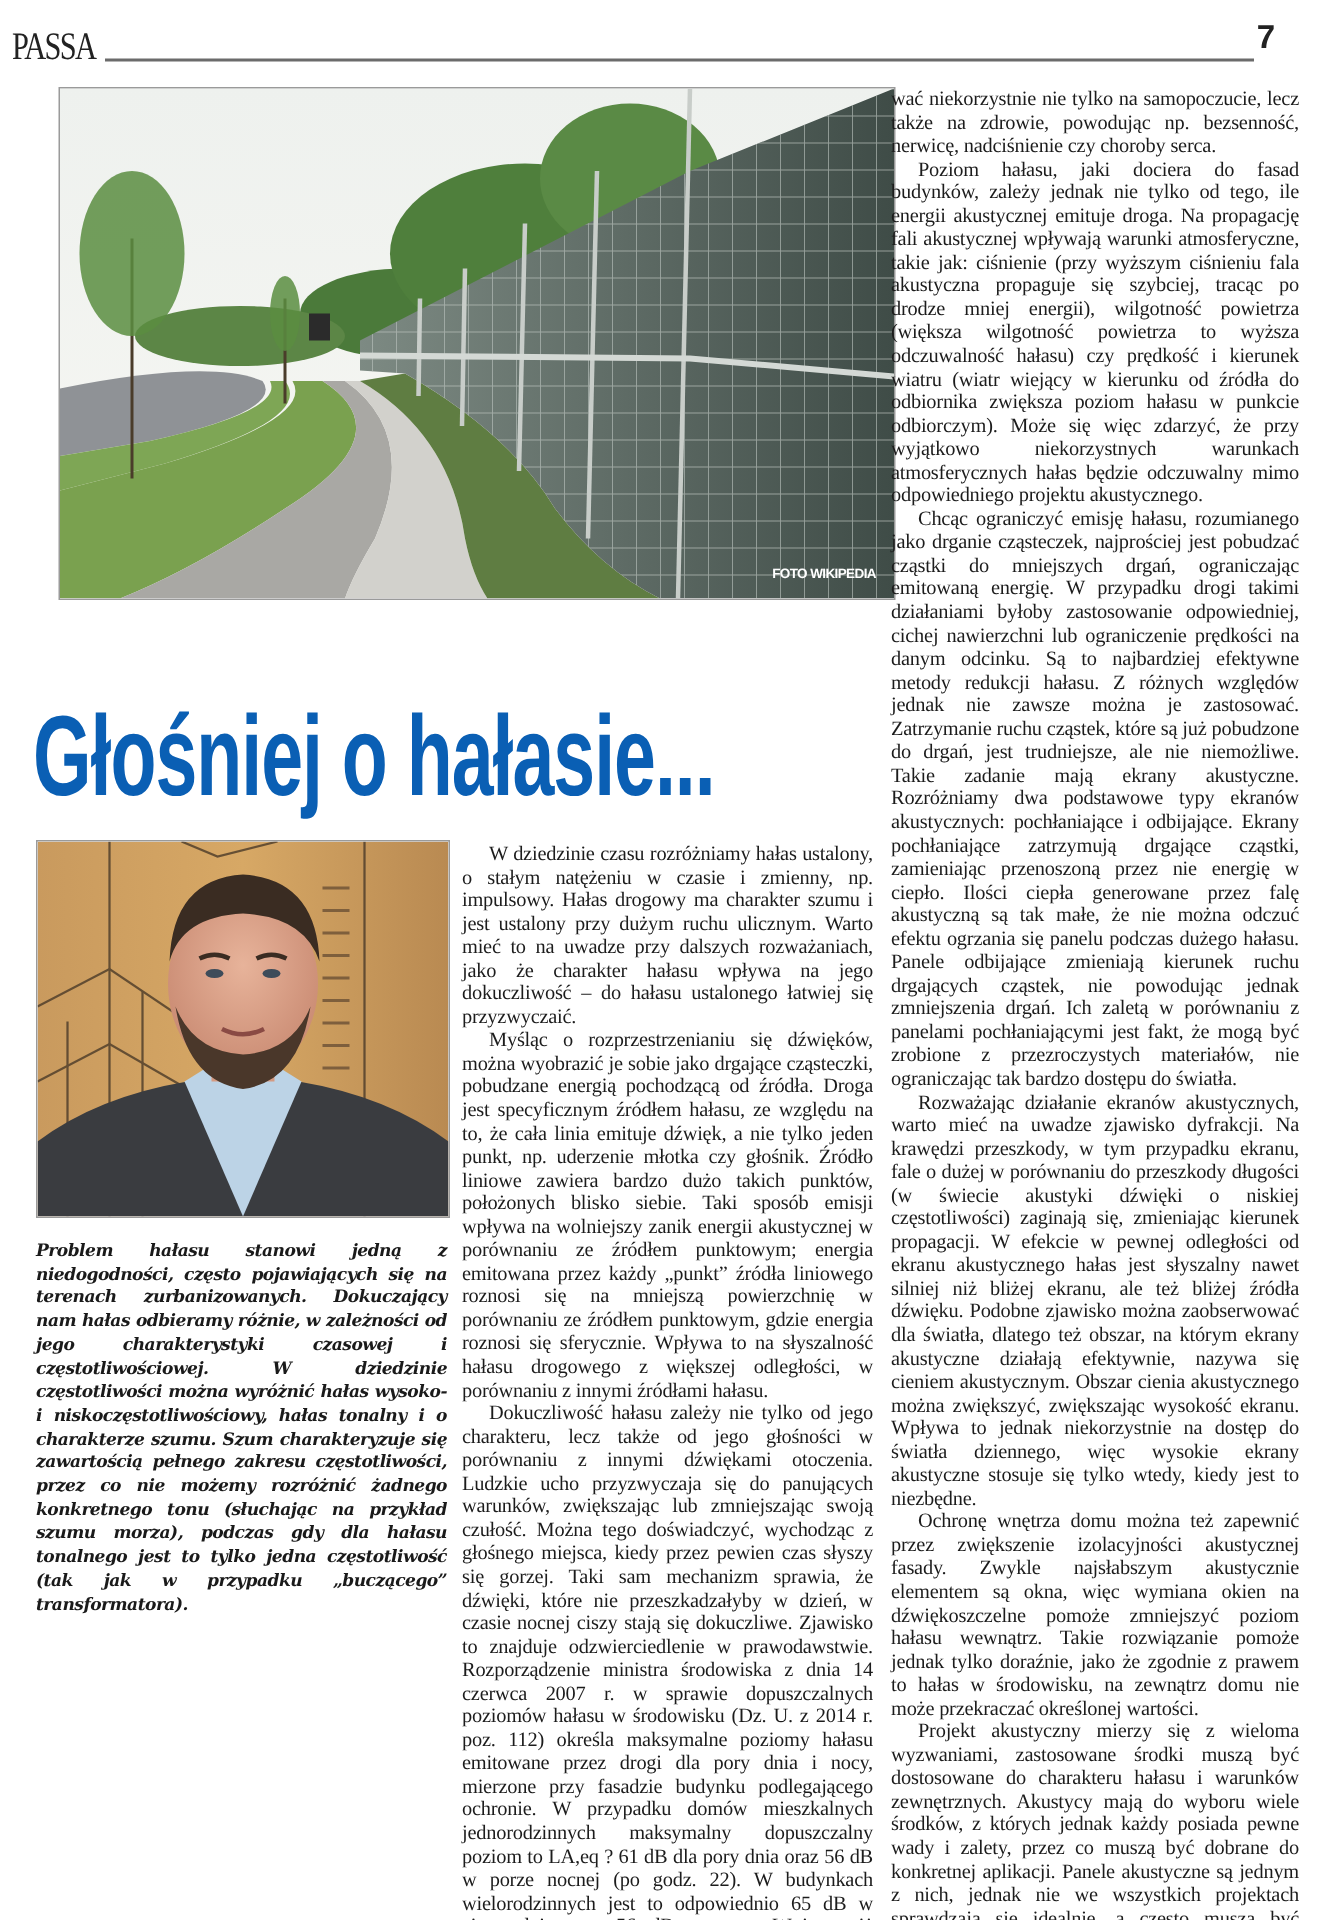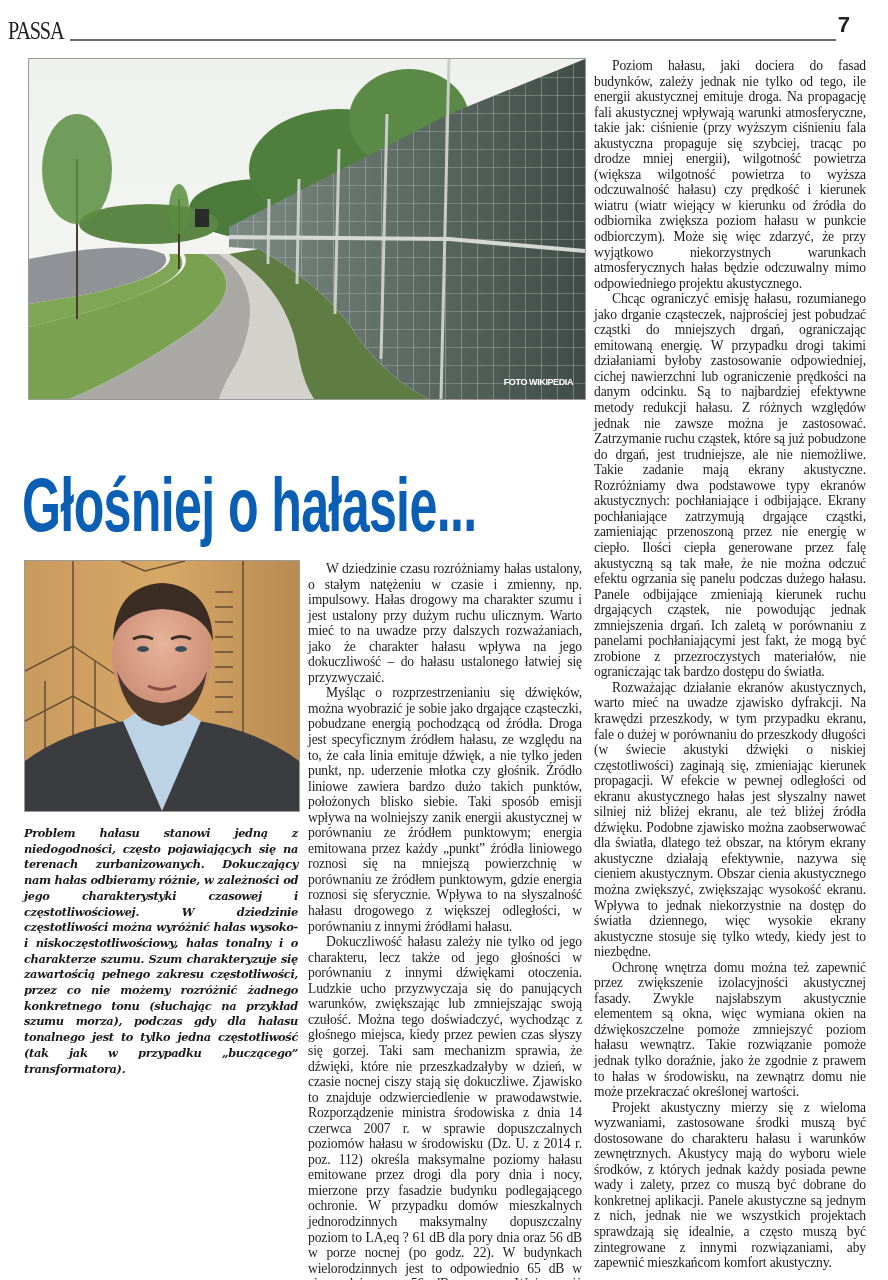--- a/index.html
+++ b/index.html
@@ -13,21 +13,21 @@
     font-family: "Liberation Serif", serif; font-size: 26px; letter-spacing: -1.5px;
     transform: scaleX(0.78); transform-origin: left; color: #222;
   }
   .masthead .rule { position: absolute; left: 62px; right: 14px; top: 27px; height: 2px; background: #6b6b6b; }
   .masthead .page-num {
     position: absolute; right: 0; top: 0;
     font-family: "Liberation Sans", sans-serif; font-weight: bold; font-size: 22px; color: #222;
   }
 
   .photo { position: absolute; overflow: hidden; border: 1px solid #9a9a9a; }
-  #road-photo { left: 28px; top: 58px; width: 556px; height: 340px; }
+  #road-photo { left: 39px; top: 58px; width: 556px; height: 340px; }
   #portrait { left: 24px; top: 560px; width: 274px; height: 250px; }
 
   .credit {
     position: absolute; right: 12px; bottom: 12px;
     font-family: "Liberation Sans", sans-serif; font-size: 9px; font-weight: bold; color: #fff;
     letter-spacing: -0.4px;
   }
 
   .headline {
     position: absolute; left: 22px; top: 462px; width: 570px; margin: 0;
@@ -177,19 +177,20 @@
 
 <p class="lede" lang="pl">Problem hałasu stanowi jedną z niedogodności, często pojawiających się na terenach zurbanizowanych. Dokuczający nam hałas odbieramy różnie, w zależności od jego charakterystyki czasowej i częstotliwościowej. W dziedzinie częstotliwości można wyróżnić hałas wysoko- i niskoczęstotliwościowy, hałas tonalny i o charakterze szumu. Szum charakteryzuje się zawartością pełnego zakresu częstotliwości, przez co nie możemy rozróżnić żadnego konkretnego tonu (słuchając na przykład szumu morza), podczas gdy dla hałasu tonalnego jest to tylko jedna częstotliwość (tak jak w przypadku „buczącego” transformatora).</p>
 
 <div class="col" id="col-mid" lang="pl">
   <p>W dziedzinie czasu rozróżniamy hałas ustalony, o stałym natężeniu w czasie i zmienny, np. impulsowy. Hałas drogowy ma charakter szumu i jest ustalony przy dużym ruchu ulicznym. Warto mieć to na uwadze przy dalszych rozważaniach, jako że charakter hałasu wpływa na jego dokuczliwość – do hałasu ustalonego łatwiej się przyzwyczaić.</p>
   <p>Myśląc o rozprzestrzenianiu się dźwięków, można wyobrazić je sobie jako drgające cząsteczki, pobudzane energią pochodzącą od źródła. Droga jest specyficznym źródłem hałasu, ze względu na to, że cała linia emituje dźwięk, a nie tylko jeden punkt, np. uderzenie młotka czy głośnik. Źródło liniowe zawiera bardzo dużo takich punktów, położonych blisko siebie. Taki sposób emisji wpływa na wolniejszy zanik energii akustycznej w porównaniu ze źródłem punktowym; energia emitowana przez każdy „punkt” źródła liniowego roznosi się na mniejszą powierzchnię w porównaniu ze źródłem punktowym, gdzie energia roznosi się sferycznie. Wpływa to na słyszalność hałasu drogowego z większej odległości, w porównaniu z innymi źródłami hałasu.</p>
   <p>Dokuczliwość hałasu zależy nie tylko od jego charakteru, lecz także od jego głośności w porównaniu z innymi dźwiękami otoczenia. Ludzkie ucho przyzwyczaja się do panujących warunków, zwiększając lub zmniejszając swoją czułość. Można tego doświadczyć, wychodząc z głośnego miejsca, kiedy przez pewien czas słyszy się gorzej. Taki sam mechanizm sprawia, że dźwięki, które nie przeszkadzałyby w dzień, w czasie nocnej ciszy stają się dokuczliwe. Zjawisko to znajduje odzwierciedlenie w prawodawstwie. Rozporządzenie ministra środowiska z dnia 14 czerwca 2007 r. w sprawie dopuszczalnych poziomów hałasu w środowisku (Dz. U. z 2014 r. poz. 112) określa maksymalne poziomy hałasu emitowane przez drogi dla pory dnia i nocy, mierzone przy fasadzie budynku podlegającego ochronie. W przypadku domów mieszkalnych jednorodzinnych maksymalny dopuszczalny poziom to LA,eq ? 61 dB dla pory dnia oraz 56 dB w porze nocnej (po godz. 22). W budynkach wielorodzinnych jest to odpowiednio 65 dB w ciągu dnia oraz 56 dB w nocy. Wyższe niż dopuszczalne poziomy hałasu mogą wpły-</p>
 </div>
 
 <div class="col" id="col-right" lang="pl">
+  <p class="cont">wać niekorzystnie nie tylko na samopoczucie, lecz także na zdrowie, powodując np. bezsenność, nerwicę, nadciśnienie czy choroby serca.</p>
   <p>Poziom hałasu, jaki dociera do fasad budynków, zależy jednak nie tylko od tego, ile energii akustycznej emituje droga. Na propagację fali akustycznej wpływają warunki atmosferyczne, takie jak: ciśnienie (przy wyższym ciśnieniu fala akustyczna propaguje się szybciej, tracąc po drodze mniej energii), wilgotność powietrza (większa wilgotność powietrza to wyższa odczuwalność hałasu) czy prędkość i kierunek wiatru (wiatr wiejący w kierunku od źródła do odbiornika zwiększa poziom hałasu w punkcie odbiorczym). Może się więc zdarzyć, że przy wyjątkowo niekorzystnych warunkach atmosferycznych hałas będzie odczuwalny mimo odpowiedniego projektu akustycznego.</p>
   <p>Chcąc ograniczyć emisję hałasu, rozumianego jako drganie cząsteczek, najprościej jest pobudzać cząstki do mniejszych drgań, ograniczając emitowaną energię. W przypadku drogi takimi działaniami byłoby zastosowanie odpowiedniej, cichej nawierzchni lub ograniczenie prędkości na danym odcinku. Są to najbardziej efektywne metody redukcji hałasu. Z różnych względów jednak nie zawsze można je zastosować. Zatrzymanie ruchu cząstek, które są już pobudzone do drgań, jest trudniejsze, ale nie niemożliwe. Takie zadanie mają ekrany akustyczne. Rozróżniamy dwa podstawowe typy ekranów akustycznych: pochłaniające i odbijające. Ekrany pochłaniające zatrzymują drgające cząstki, zamieniając przenoszoną przez nie energię w ciepło. Ilości ciepła generowane przez falę akustyczną są tak małe, że nie można odczuć efektu ogrzania się panelu podczas dużego hałasu. Panele odbijające zmieniają kierunek ruchu drgających cząstek, nie powodując jednak zmniejszenia drgań. Ich zaletą w porównaniu z panelami pochłaniającymi jest fakt, że mogą być zrobione z przezroczystych materiałów, nie ograniczając tak bardzo dostępu do światła.</p>
   <p>Rozważając działanie ekranów akustycznych, warto mieć na uwadze zjawisko dyfrakcji. Na krawędzi przeszkody, w tym przypadku ekranu, fale o dużej w porównaniu do przeszkody długości (w świecie akustyki dźwięki o niskiej częstotliwości) zaginają się, zmieniając kierunek propagacji. W efekcie w pewnej odległości od ekranu akustycznego hałas jest słyszalny nawet silniej niż bliżej ekranu, ale też bliżej źródła dźwięku. Podobne zjawisko można zaobserwować dla światła, dlatego też obszar, na którym ekrany akustyczne działają efektywnie, nazywa się cieniem akustycznym. Obszar cienia akustycznego można zwiększyć, zwiększając wysokość ekranu. Wpływa to jednak niekorzystnie na dostęp do światła dziennego, więc wysokie ekrany akustyczne stosuje się tylko wtedy, kiedy jest to niezbędne.</p>
   <p>Ochronę wnętrza domu można też zapewnić przez zwiększenie izolacyjności akustycznej fasady. Zwykle najsłabszym akustycznie elementem są okna, więc wymiana okien na dźwiękoszczelne pomoże zmniejszyć poziom hałasu wewnątrz. Takie rozwiązanie pomoże jednak tylko doraźnie, jako że zgodnie z prawem to hałas w środowisku, na zewnątrz domu nie może przekraczać określonej wartości.</p>
   <p>Projekt akustyczny mierzy się z wieloma wyzwaniami, zastosowane środki muszą być dostosowane do charakteru hałasu i warunków zewnętrznych. Akustycy mają do wyboru wiele środków, z których jednak każdy posiada pewne wady i zalety, przez co muszą być dobrane do konkretnej aplikacji. Panele akustyczne są jednym z nich, jednak nie we wszystkich projektach sprawdzają się idealnie, a często muszą być zintegrowane z innymi rozwiązaniami, aby zapewnić mieszkańcom komfort akustyczny.</p>
 
 </div>
 
 </body></html>

